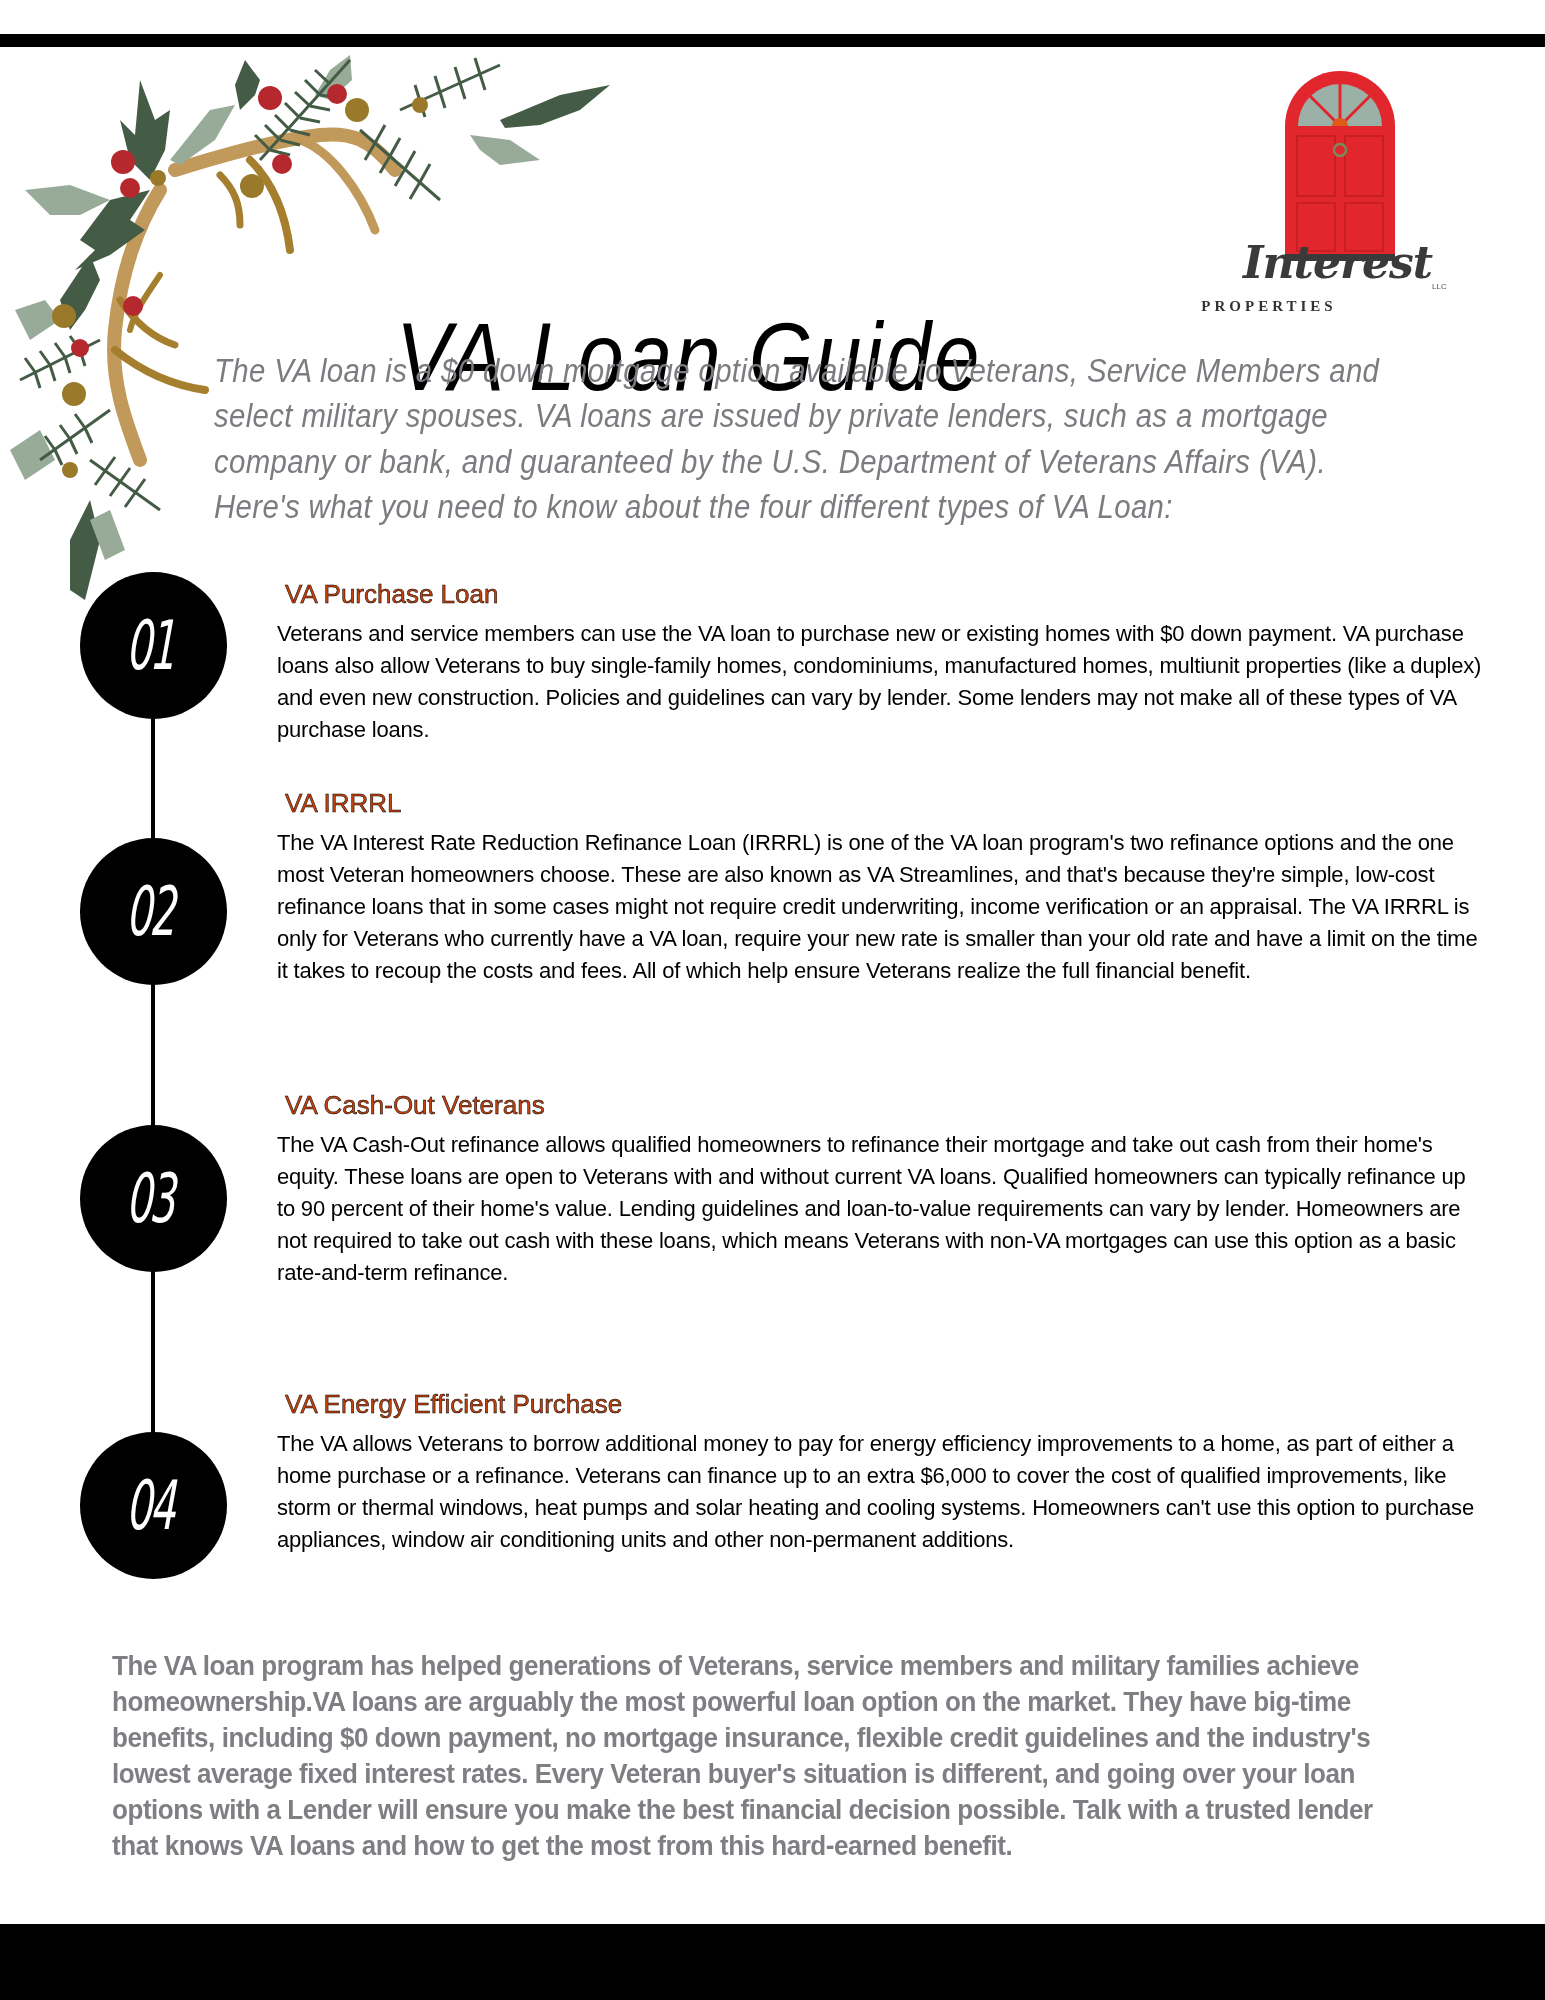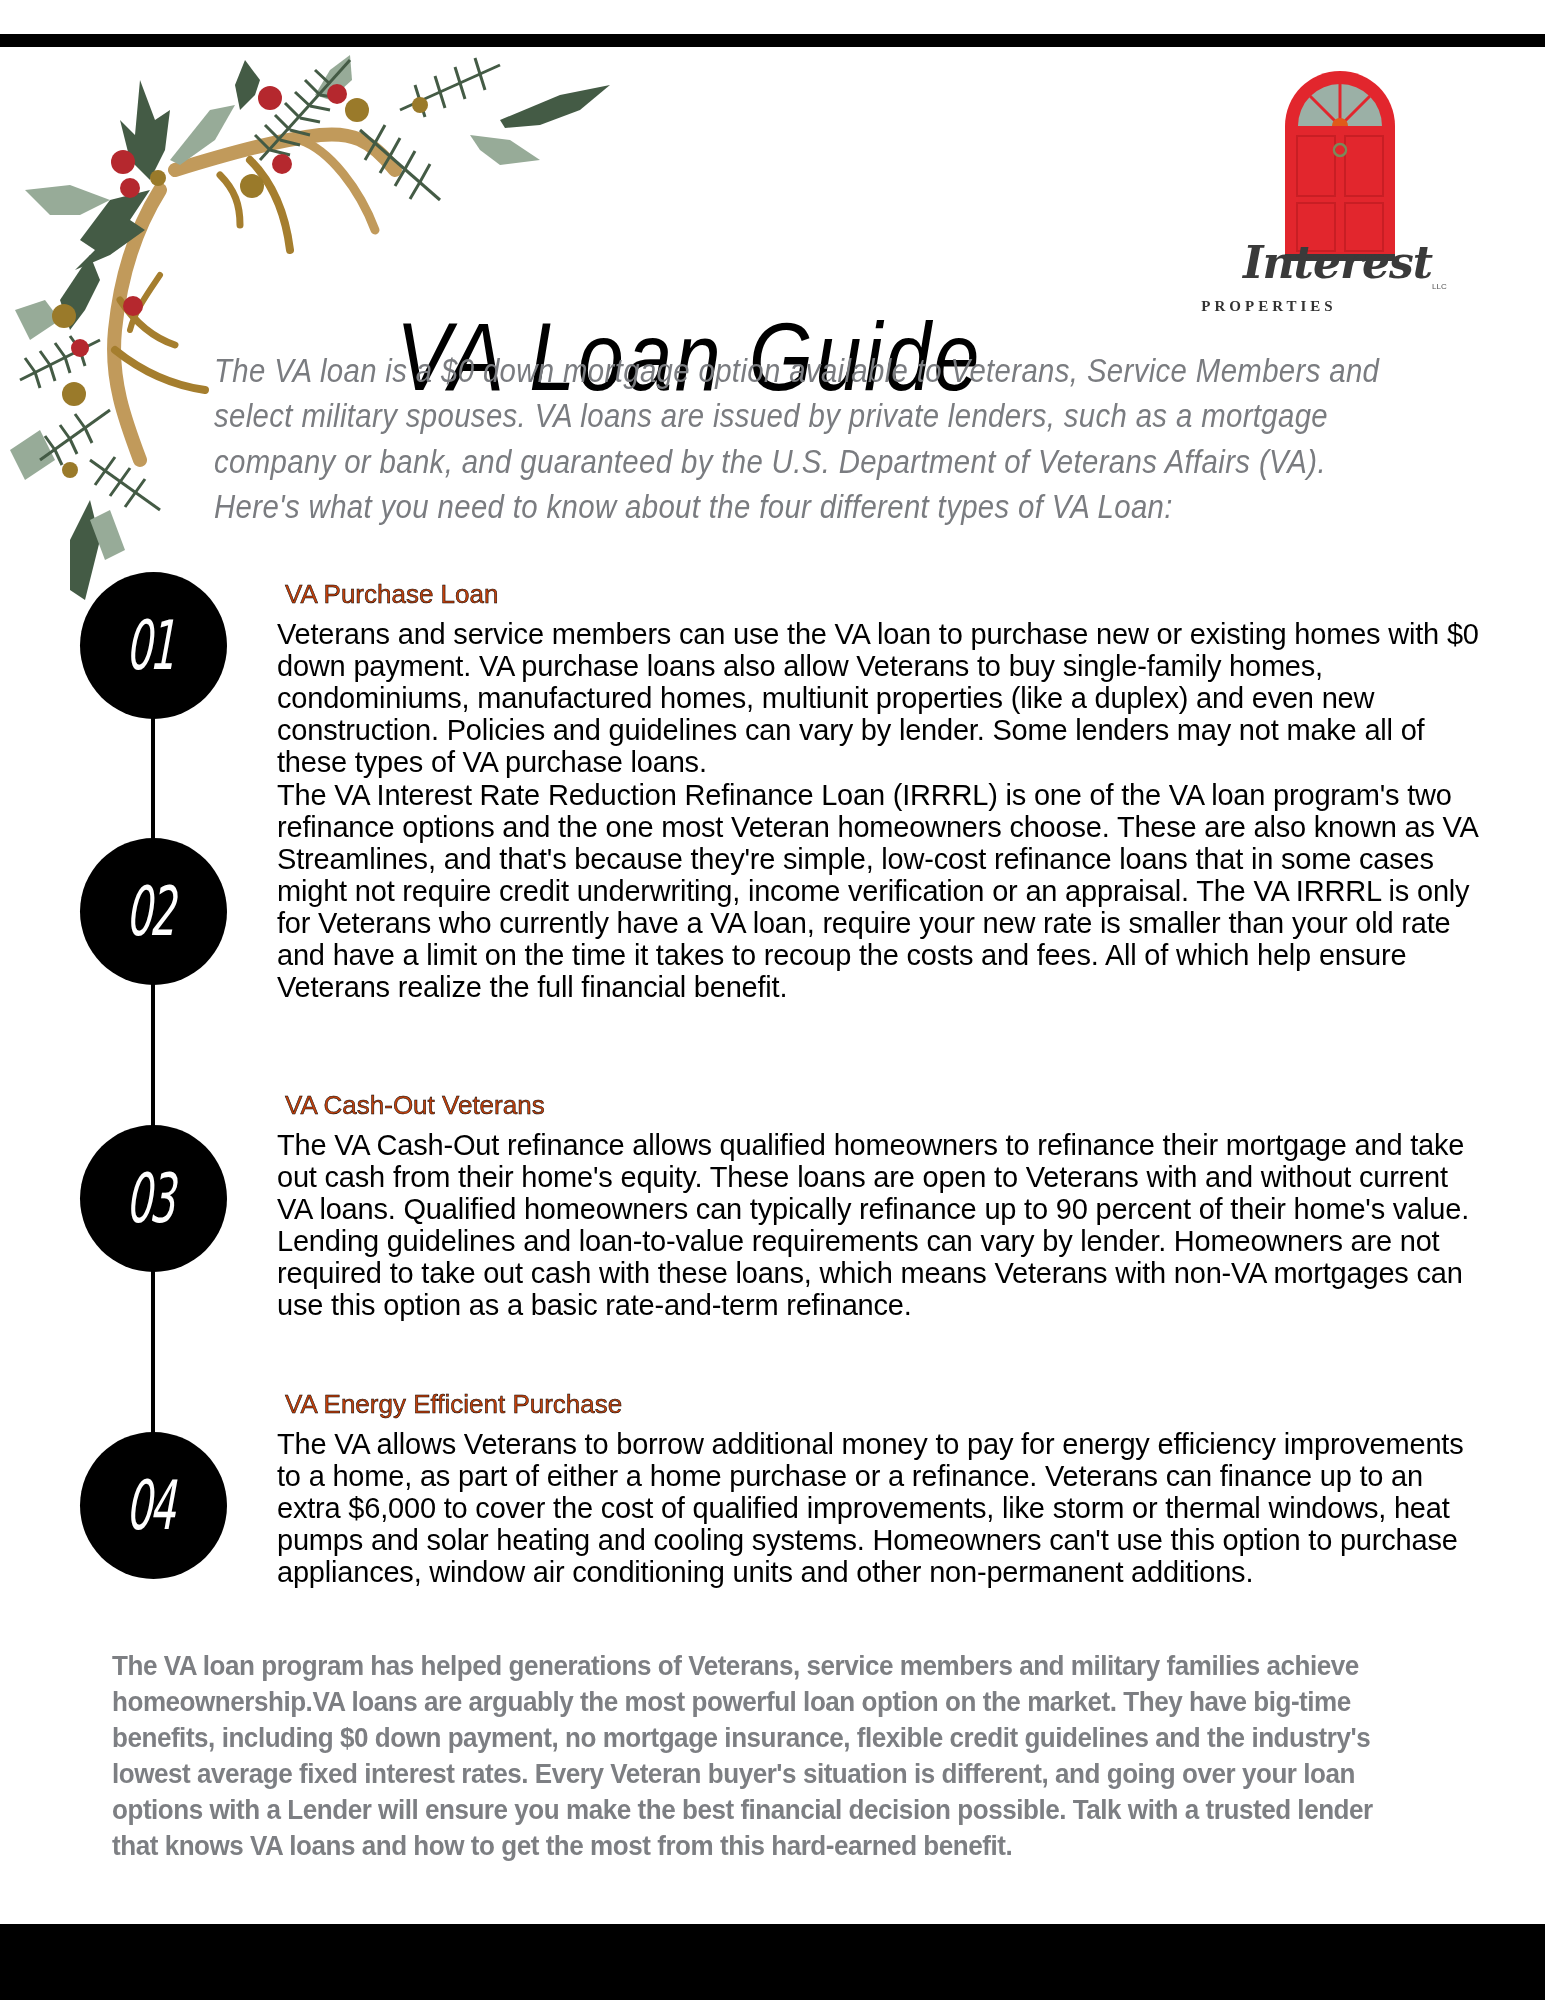--- a/index.html
+++ b/index.html
@@ -30,21 +30,21 @@
   .timeline-line { position:absolute; left:151px; top:650px; width:4px; height:860px; background:#000; }
   .step-circle { position:absolute; left:80px; width:147px; height:147px; border-radius:50%; background:#000;
                  color:#fff; display:flex; align-items:center; justify-content:center;
                  font-family:"DejaVu Sans", sans-serif; font-style:italic; font-weight:normal;
                  font-size:68px; letter-spacing:-4px; transform-origin:center; }
   .step-circle span { display:inline-block; transform:scaleX(0.6) skewX(-6deg); }
 
   .section { position:absolute; left:277px; width:1210px; }
   .section h2 { margin:8px; font-size:26px; line-height:32px; font-weight:normal; color:#c2410c;
                 -webkit-text-stroke:0.5px #000; }
-  .section p { margin:0; font-size:29px; line-height:32px; color:#000; letter-spacing:-0.2px; }
+  .section p { margin:0; font-size:22px; line-height:32px; color:#000; letter-spacing:-0.2px; }
 
   .closing { position:absolute; left:112px; top:1648px; width:1390px; margin:0;
              font-size:28px; line-height:36px; color:#7d7f83; font-weight:bold; letter-spacing:-0.5px;
              transform:scaleX(0.93); transform-origin:left top; }
 </style>
 </head>
 <body>
 
 <div class="top-bar"></div>
 
@@ -154,20 +154,21 @@
 </div>
 <div class="step-circle" style="top:1432px;">
   <span>04</span>
 </div>
 
 <div class="section" style="top:570px;">
   <h2>VA Purchase Loan</h2>
   <p>Veterans and service members can use the VA loan to purchase new or existing homes with $0 down payment. VA purchase loans also allow Veterans to buy single-family homes, condominiums, manufactured homes, multiunit properties (like a duplex) and even new construction. Policies and guidelines can vary by lender. Some lenders may not make all of these types of VA purchase loans.</p>
 </div>
 <div class="section" style="top:779px;">
+  <h2>VA IRRRL</h2>
   <p>The VA Interest Rate Reduction Refinance Loan (IRRRL) is one of the VA loan program's two refinance options and the one most Veteran homeowners choose. These are also known as VA Streamlines, and that's because they're simple, low-cost refinance loans that in some cases might not require credit underwriting, income verification or an appraisal. The VA IRRRL is only for Veterans who currently have a VA loan, require your new rate is smaller than your old rate and have a limit on the time it takes to recoup the costs and fees. All of which help ensure Veterans realize the full financial benefit.</p>
 </div>
 <div class="section" style="top:1081px;">
   <h2>VA Cash-Out Veterans</h2>
   <p>The VA Cash-Out refinance allows qualified homeowners to refinance their mortgage and take out cash from their home's equity. These loans are open to Veterans with and without current VA loans. Qualified homeowners can typically refinance up to 90 percent of their home's value. Lending guidelines and loan-to-value requirements can vary by lender. Homeowners are not required to take out cash with these loans, which means Veterans with non-VA mortgages can use this option as a basic rate-and-term refinance.</p>
 </div>
 <div class="section" style="top:1380px;">
   <h2>VA Energy Efficient Purchase</h2>
   <p>The VA allows Veterans to borrow additional money to pay for energy efficiency improvements to a home, as part of either a home purchase or a refinance. Veterans can finance up to an extra $6,000 to cover the cost of qualified improvements, like storm or thermal windows, heat pumps and solar heating and cooling systems. Homeowners can't use this option to purchase appliances, window air conditioning units and other non-permanent additions.</p>
 </div>

